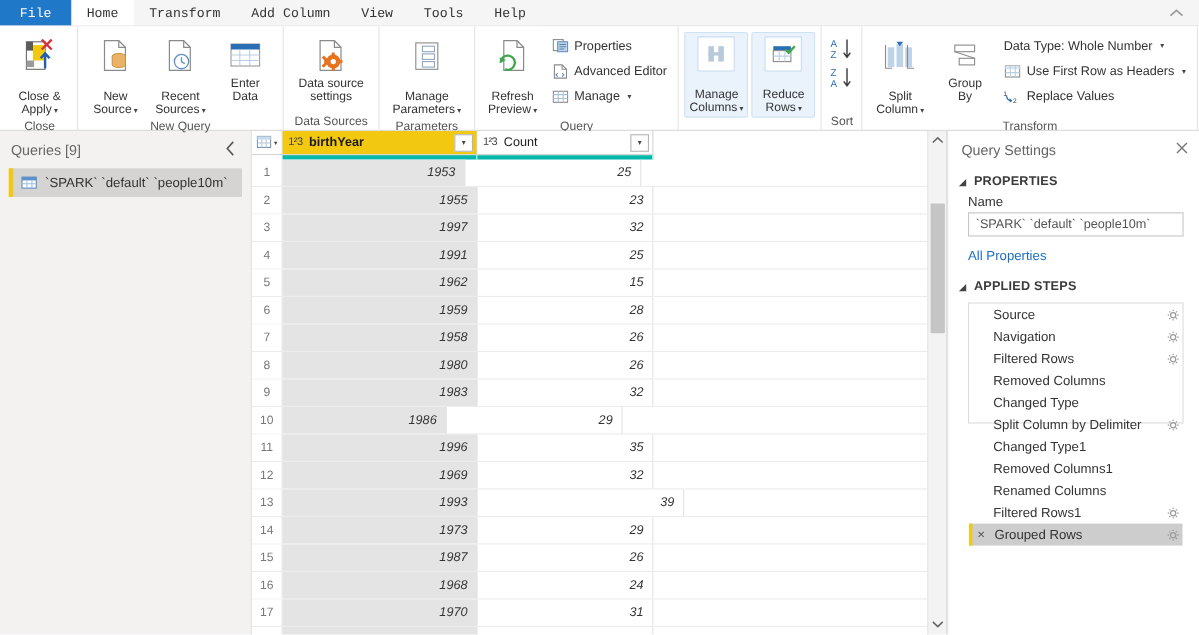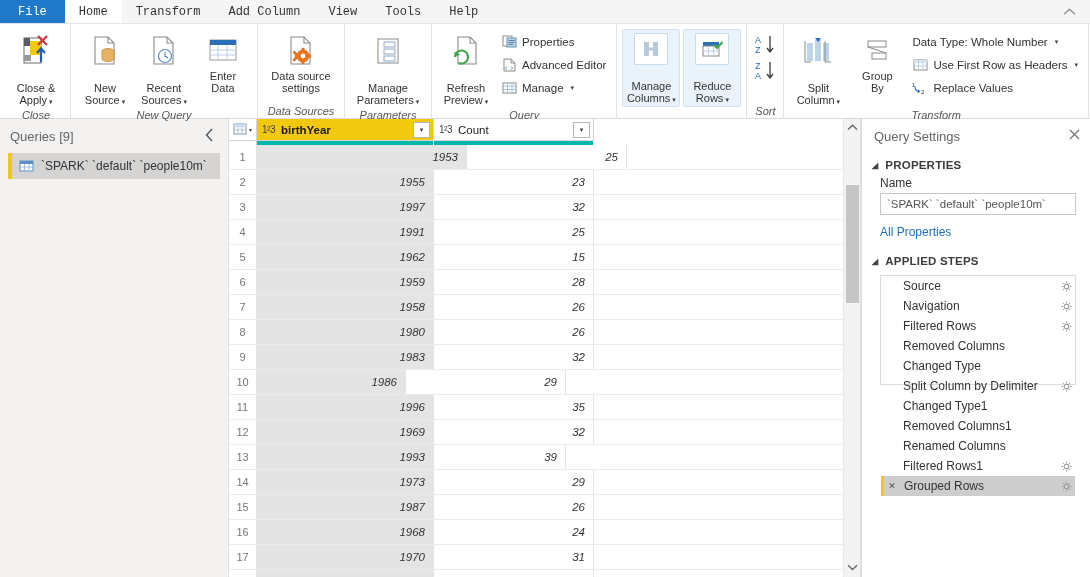--- a/index.html
+++ b/index.html
@@ -39,21 +39,21 @@
     position: relative; padding-left: 2px;
   }
   .rgroup {
     display: flex; flex-direction: column; position: relative;
     padding: 0 5px; height: 95px;
   }
   .rgroup + .rgroup { border-left: 1px solid #e4e4e4; }
   .rgroup-items { flex: 1; display: flex; align-items: flex-start; padding-top: 5px; gap: 1px; }
   .rgroup-title {
     height: 17px; font-size: 11px; color: #555; text-align: center;
-    display: flex; align-items: center; justify-content: center; font-style: italic;
+    display: flex; align-items: center; justify-content: center;
   }
 
   .bigbtn {
     width: 58px; display: flex; flex-direction: column; align-items: center;
     padding-top: 3px; cursor: default; border: 1px solid transparent; border-radius: 2px;
   }
   .bigbtn.wide { width: 76px; }
   .bigbtn .bico { height: 34px; display: flex; align-items: flex-end; justify-content: center; }
   .bigbtn .blabel {
     font-size: 11px; color: #333; text-align: center; line-height: 12px;
@@ -540,21 +540,21 @@
 
       <div class="qualitybar">
         <div class="qb-corner"></div>
         <div class="qb" style="width:177px"></div>
         <div class="qb" style="width:160px"></div>
       </div>
 
       <div class="grid-body" id="grid-body">
           <div class="grow">
             <div class="rnum">1</div>
-            <div class="cell shaded" style="width: 210px;">1953</div>
+            <div class="cell shaded" style="width: 166px;">1953</div>
             <div class="cell" style="width: 160px;">25</div>
           </div>
           <div class="grow">
             <div class="rnum">2</div>
             <div class="cell shaded" style="width: 177px;">1955</div>
             <div class="cell" style="width: 160px;">23</div>
           </div>
           <div class="grow">
             <div class="rnum">3</div>
             <div class="cell shaded" style="width: 177px;">1997</div>
@@ -601,21 +601,21 @@
             <div class="cell" style="width: 160px;">35</div>
           </div>
           <div class="grow">
             <div class="rnum">12</div>
             <div class="cell shaded" style="width: 177px;">1969</div>
             <div class="cell" style="width: 160px;">32</div>
           </div>
           <div class="grow">
             <div class="rnum">13</div>
             <div class="cell shaded" style="width: 177px;">1993</div>
-            <div class="cell" style="width: 132px;">39</div>
+            <div class="cell" style="width: 188px;">39</div>
           </div>
           <div class="grow">
             <div class="rnum">14</div>
             <div class="cell shaded" style="width: 177px;">1973</div>
             <div class="cell" style="width: 160px;">29</div>
           </div>
           <div class="grow">
             <div class="rnum">15</div>
             <div class="cell shaded" style="width: 177px;">1987</div>
             <div class="cell" style="width: 160px;">26</div>

